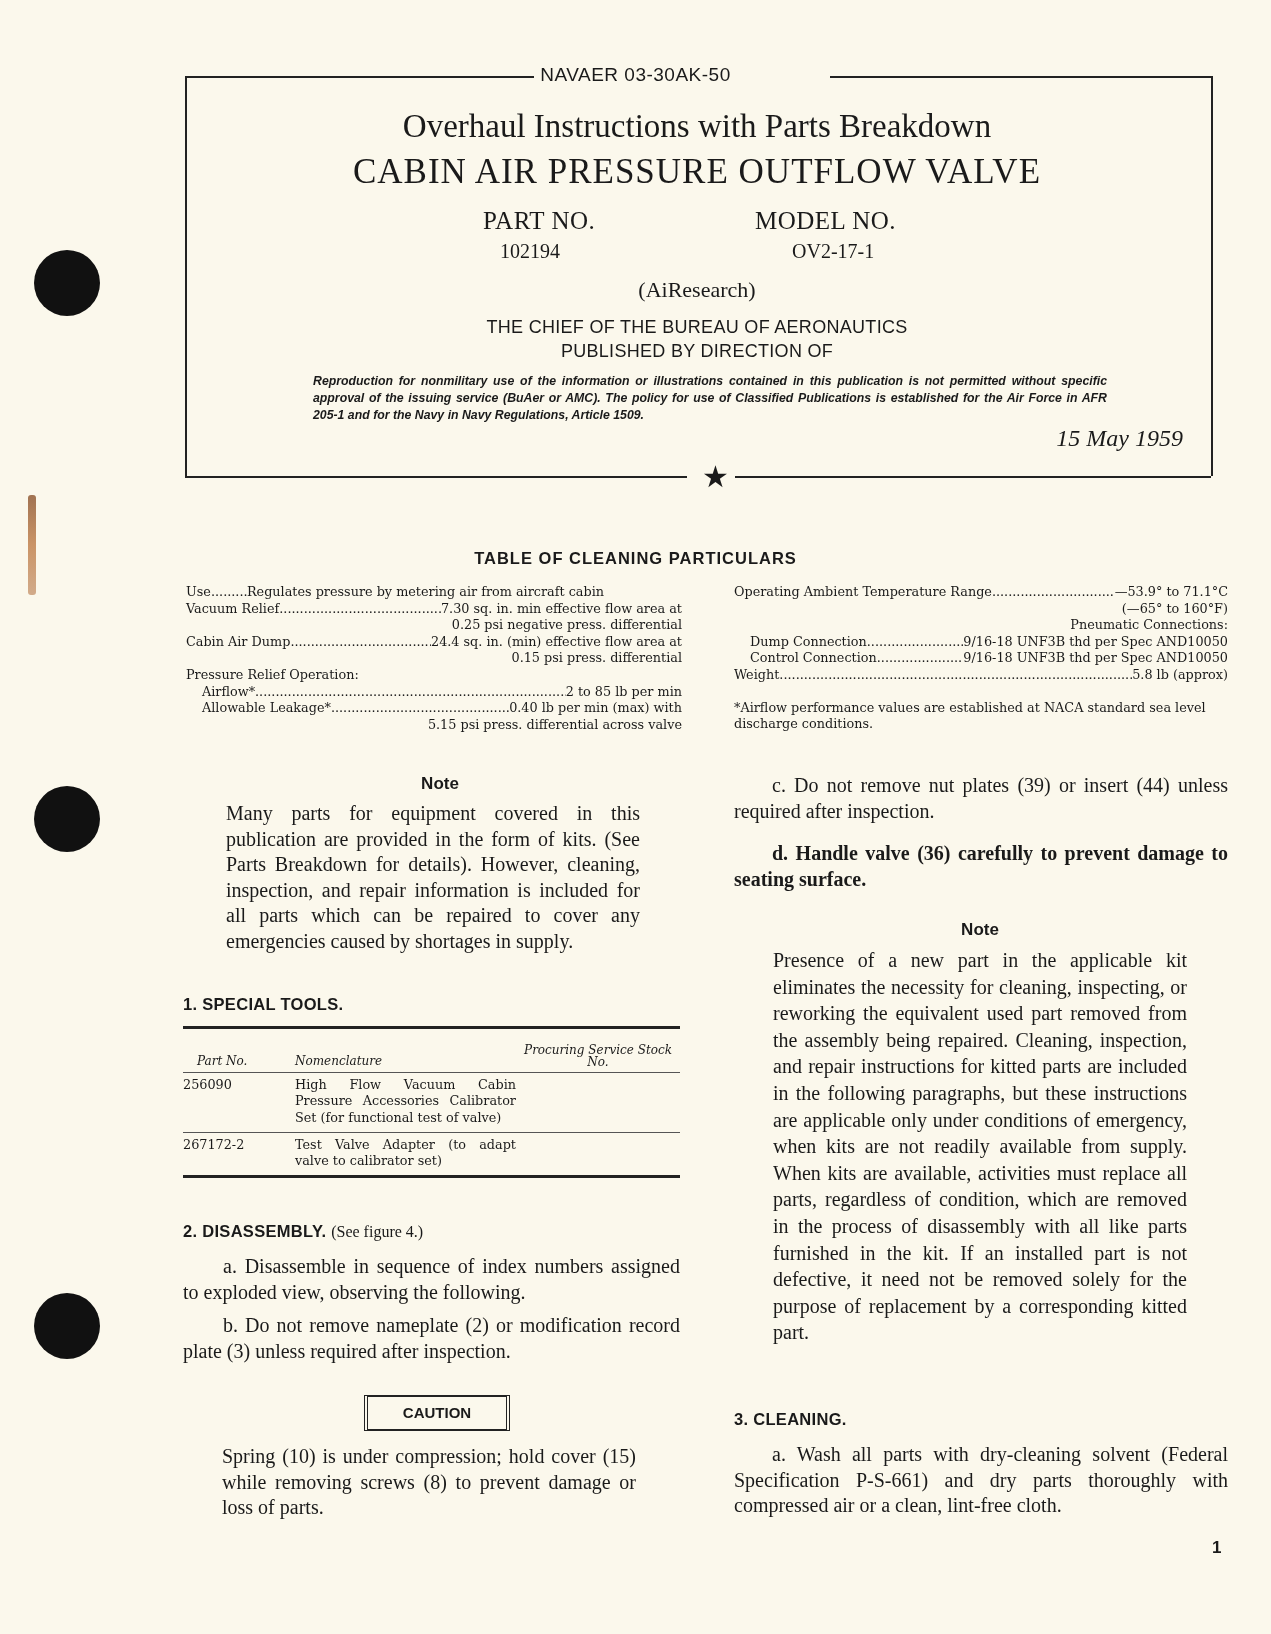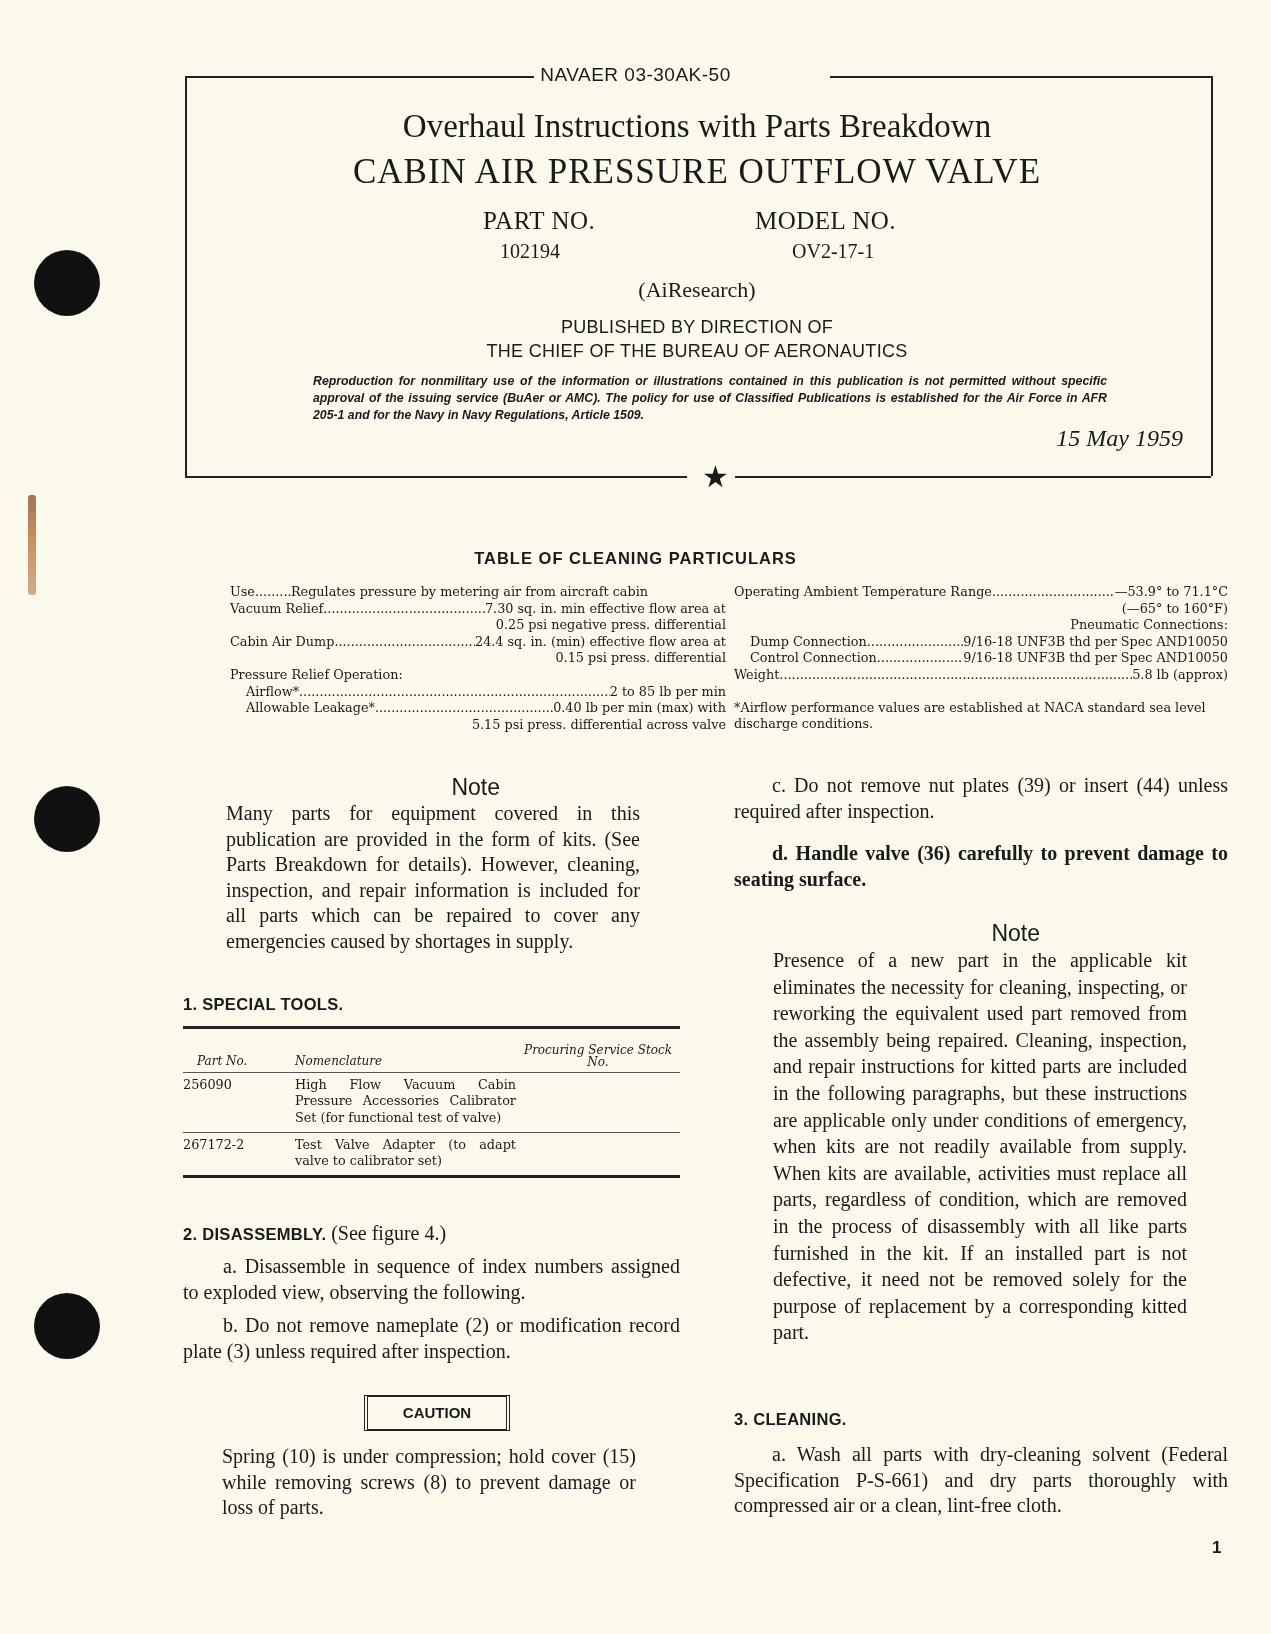--- a/index.html
+++ b/index.html
@@ -25,24 +25,24 @@
   .tlp-title { position:absolute; left:0; width:1271px; top:549px; text-align:center; font-family:"Liberation Sans", sans-serif; font-weight:bold; font-size:16.5px; letter-spacing:1px; }
   .spec { position:absolute; font-family:"DejaVu Serif", serif; font-size:12.8px; line-height:16.6px; }
   .spec .row { display:flex; white-space:nowrap; }
   .spec .lbl { flex:none; }
   .spec .dots { flex:1; overflow:hidden; }
   .spec .dots::before { content:"......................................................................................................................................................................................................"; }
   .spec .val { flex:none; }
   .spec .right { text-align:right; }
   .spec .ind { padding-left:16px; }
 
-  .note-h { position:absolute; font-family:"Liberation Sans", sans-serif; font-weight:normal; font-size:23px; text-align:right; }
+  .note-h { position:absolute; font-family:"Liberation Sans", sans-serif; font-weight:bold; font-size:17px; text-align:center; }
   .body-serif { position:absolute; font-size:20px; line-height:25.5px; text-align:justify; }
   .section-h { position:absolute; font-family:"Liberation Sans", sans-serif; font-weight:bold; font-size:16.5px; letter-spacing:.3px; }
-  .section-h .normal { font-family:"Liberation Serif", serif; font-weight:normal; font-size:20px; letter-spacing:0; }
+  .section-h .normal { font-family:"Liberation Serif", serif; font-weight:normal; font-size:16px; letter-spacing:0; }
 
   .tools { position:absolute; left:183px; top:1026px; width:497px; font-family:"DejaVu Serif", serif; font-size:12.8px; }
   .tools .thick { height:3px; background:#222; }
   .tools .thin { height:1px; background:#555; }
   .tools .hdr { display:flex; height:39px; align-items:flex-end; padding-bottom:4px; font-style:italic; font-size:12px; }
   .tools .r { display:flex; padding:4px 0 6px 0; line-height:16.3px; }
   .tools .c1 { width:112px; padding-left:0; }
   .tools .c2 { width:221px; text-align:justify; }
   .tools .c3 { flex:1; text-align:center; }
 
@@ -67,30 +67,30 @@
 <div class="title1">Overhaul Instructions with Parts Breakdown</div>
 <div class="title2">CABIN AIR PRESSURE OUTFLOW VALVE</div>
 
 <div class="pn-label" style="left:483px;">PART NO.</div>
 <div class="pn-val" style="left:500px;">102194</div>
 <div class="pn-label" style="left:755px;">MODEL NO.</div>
 <div class="pn-val" style="left:792px;">OV2-17-1</div>
 
 <div class="airesearch">(AiResearch)</div>
 <div class="published">
+  <div>THE CHIEF OF THE BUREAU OF AERONAUTICS</div>
   <div>PUBLISHED BY DIRECTION OF</div>
-  <div>THE CHIEF OF THE BUREAU OF AERONAUTICS</div>
 </div>
 <div class="repro">Reproduction for nonmilitary use of the information or illustrations contained in this publication is not permitted without specific approval of the issuing service (BuAer or AMC). The policy for use of Classified Publications is established for the Air Force in AFR 205-1 and for the Navy in Navy Regulations, Article 1509.</div>
 <div class="date">15 May 1959</div>
 <div class="star">★</div>
 
 <div class="tlp-title">TABLE OF CLEANING PARTICULARS</div>
 
-<div class="spec" style="left:186px; top:584px; width:496px;margin-left:44px;">
+<div class="spec" style="left:186px; top:584px; width:496px;">
   <div class="row">
       <span class="lbl">Use</span>
       <span class="dots" style="flex:0 0 36px;"></span>
       <span class="val">Regulates pressure by metering air from aircraft cabin</span>
     </div>
   <div class="row">
       <span class="lbl">Vacuum Relief</span>
       <span class="dots"></span>
       <span class="val">7.30 sq. in. min effective flow area at</span>
     </div>

